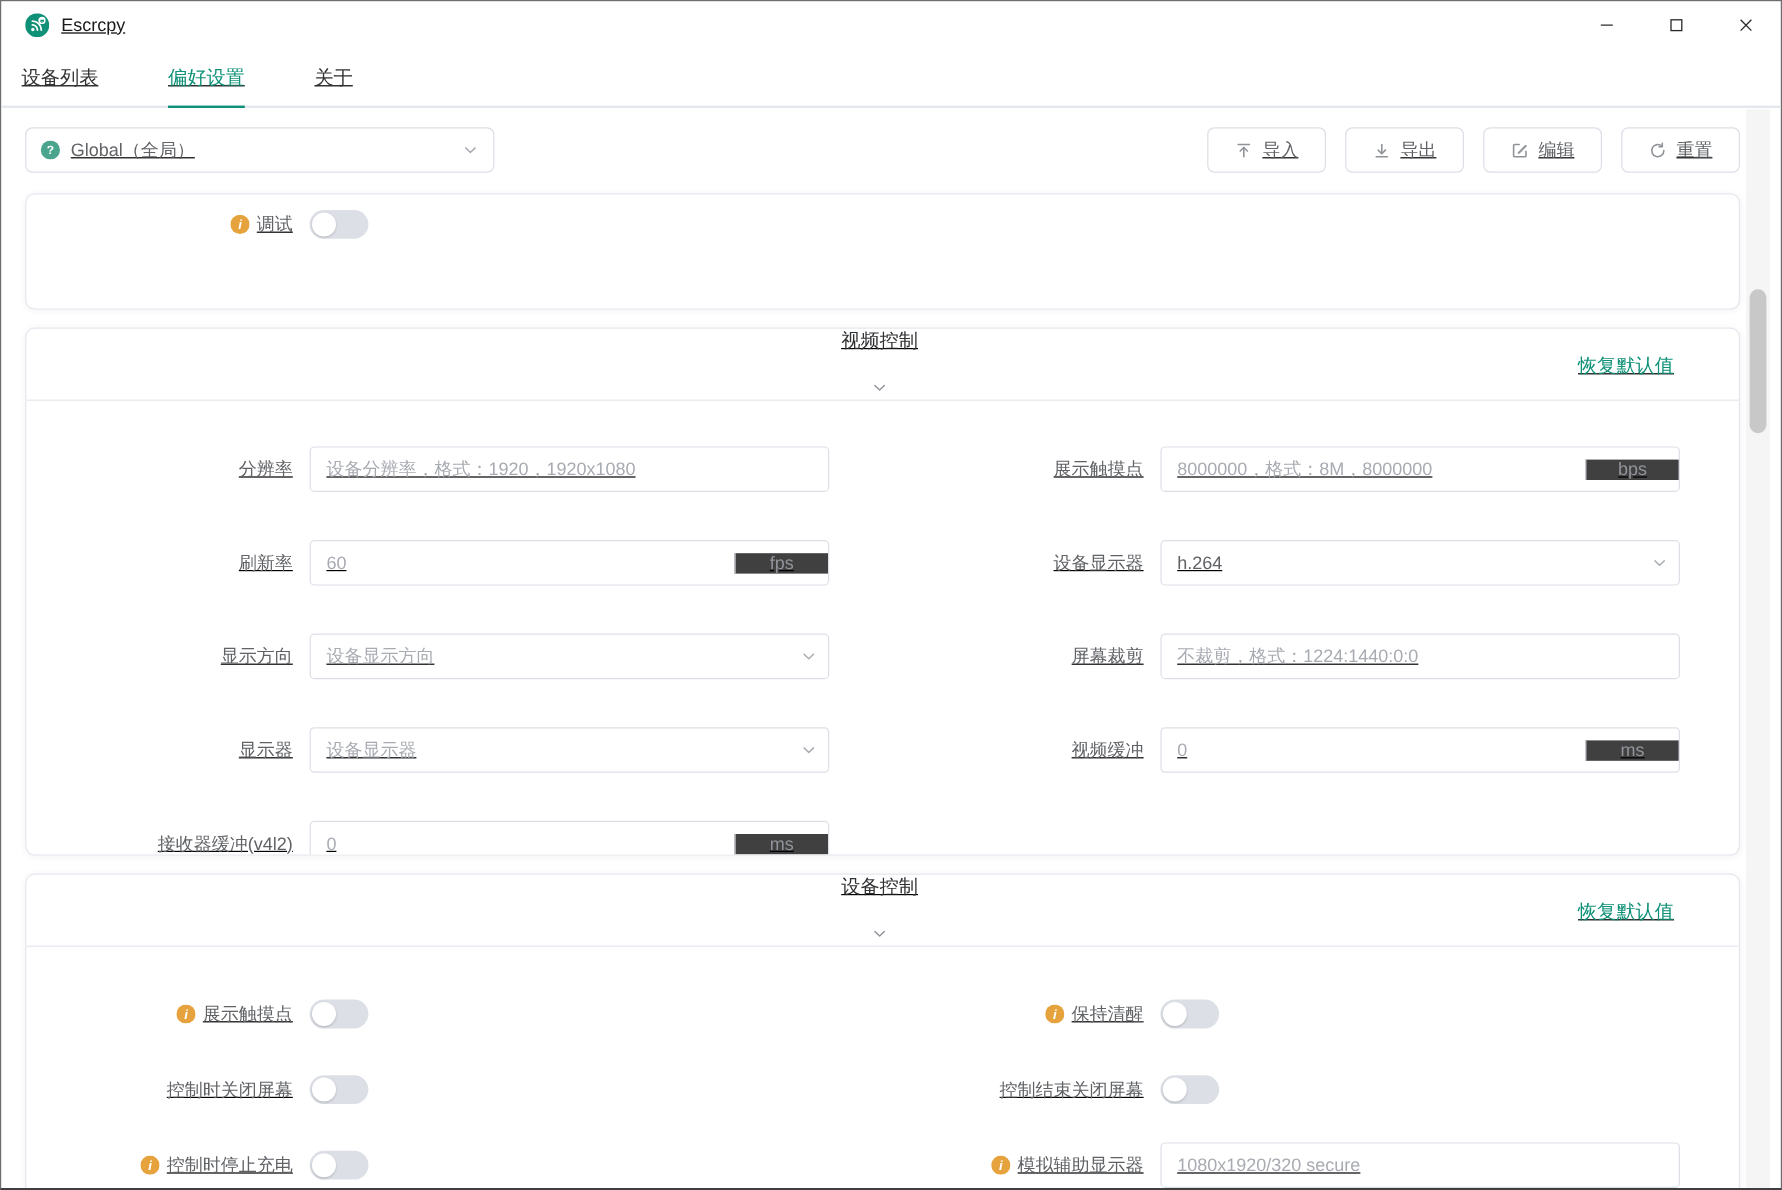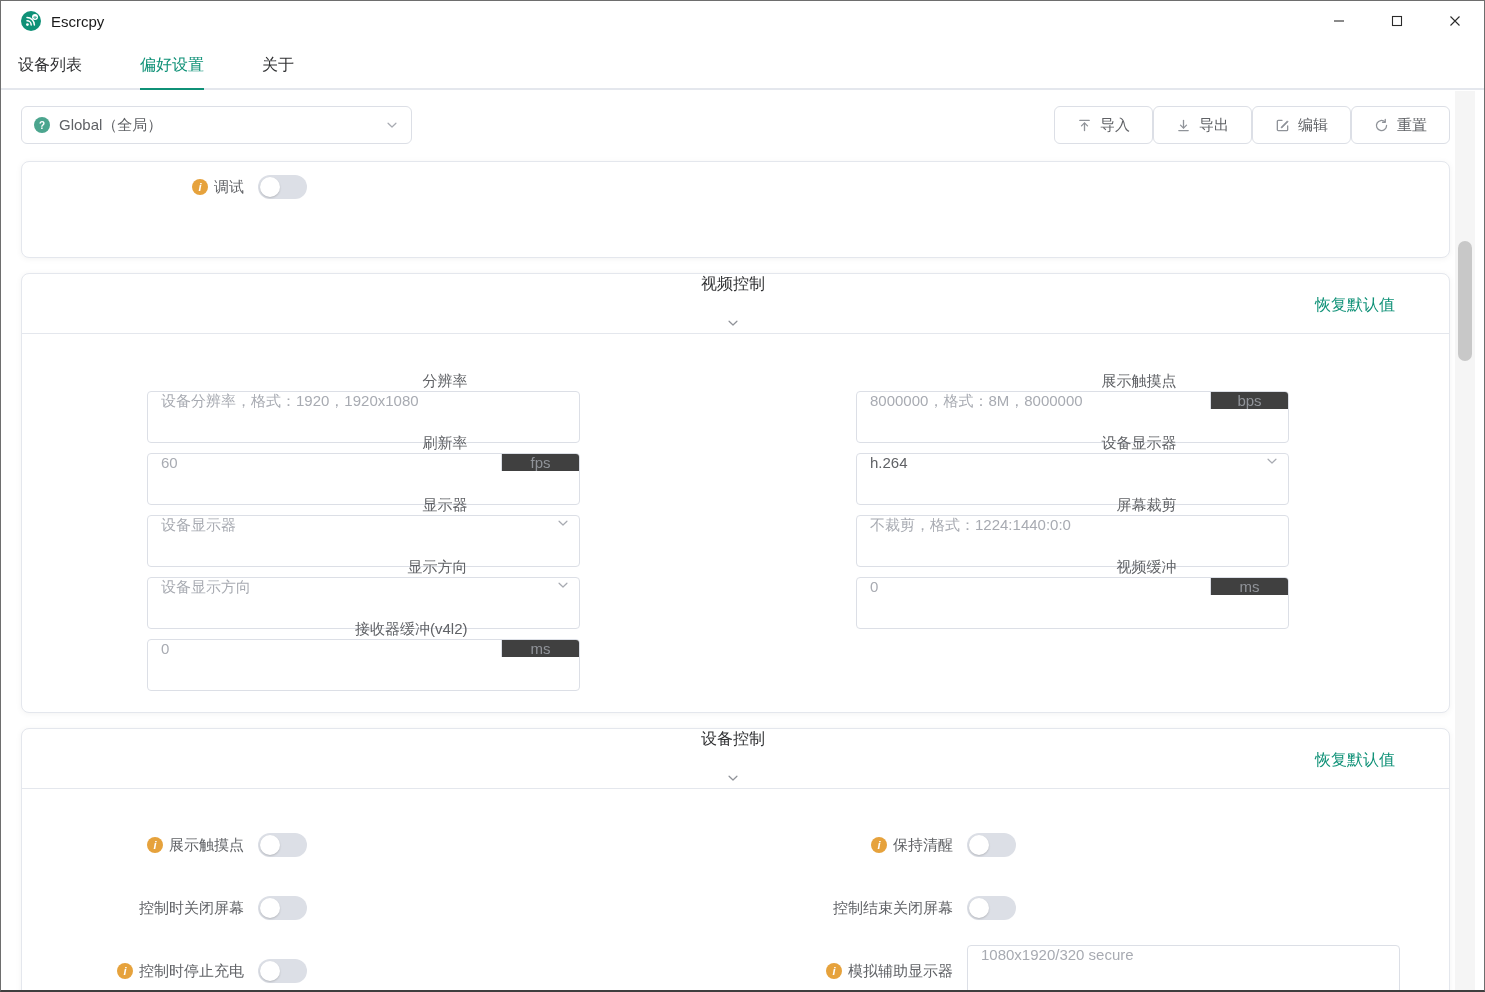--- a/index.html
+++ b/index.html
@@ -6,20 +6,21 @@
   html,body { background:#cfcfcf; }
   body { font-family: "Liberation Sans", "DejaVu Sans", sans-serif; }
 
   .window {
     position: relative;
     width: 1485px; height: 992px;
     background: #ffffff;
     border: 1px solid #6e6e6e;
     border-bottom: 2px solid #3f3f3f;
     overflow: hidden;
+    text-decoration: underline;
   }
 
   
   .titlebar { height: 40px; display: flex; align-items: center; padding-left: 20px; }
   .app-logo { width: 20px; height: 20px; margin-right: 10px; display:flex; }
   .app-title { font-size: 15px; color: #1a1a1a; }
   .win-controls { margin-left: auto; display: flex; height: 100%; }
   .win-btn { width: 58px; height: 100%; display: flex; align-items: center; justify-content: center; color: #2b2b2b; background: transparent; border: 0; cursor: default; }
 
   
@@ -40,50 +41,50 @@
     --txt-2: #606266;
     --txt-3: #909399;
     --txt-ph: #a8abb2;
   }
 
   
   .toolbar { display: flex; align-items: center; margin: 16px 34px 0 20px; }
   .scope-select { width: 391px; height: 38px; border: 1px solid var(--bd-input); border-radius: 6px; background:#fff; display: flex; align-items: center; gap: 9px; padding: 0 12px; cursor: pointer; }
   .scope-select .sel-text { font-size: 15px; color: var(--txt-2); }
   .sel-arrow { margin-left: auto; color: #a8abb2; display: flex; }
-  .toolbar-buttons { margin-left: auto; display: flex; gap: 0; }
+  .toolbar-buttons { margin-left: auto; display: flex; gap: 16px; }
   .tb-btn { width: 99px; height: 38px; background: #fff; border: 1px solid var(--bd-input); border-radius: 6px; display: flex; align-items: center; justify-content: center; gap: 8px; font-size: 15px; color: var(--txt-2); cursor: pointer; }
   .tb-btn .icon { display:flex; color:#8f9399; }
 
   
   .card { margin: 0 34px 0 20px; background: #fff; border: 1px solid var(--bd-card); border-radius: 8px; box-shadow: 0 1px 6px rgba(0,0,0,.05); }
   .card-debug { margin-top: 17px; height: 97px; padding-top: 13px; }
   .card-section { margin-top: 15px; overflow: hidden; }
   .card-video { height: 440px; }
   .card-device { height: 300px; }
 
   .section-header { height: 60px; display: flex; align-items: center; padding: 0 21px 0 16px; border-bottom: 1px solid var(--bd-card); cursor: pointer; flex-direction: column; }
   .section-title { font-size: 16px; color: var(--txt-1); }
   .restore-link { margin-left: auto; margin-right: 33px; font-size: 16px; color: var(--teal); cursor: pointer; }
   .collapse-arrow { color: var(--txt-3); display: flex; }
 
   .section-body { display: flex; padding-top: 38px; }
   .section-body.device { padding-top: 44px; }
   .fcol { width: 683px; flex: none; }
   .fcol + .fcol { margin-left: 26px; }
 
-  .field-row { display: flex; align-items: center; height: 38px; margin-bottom: 24px; flex-direction: column; }
+  .field-row { display: flex; align-items: center; height: 38px; margin-bottom: 40px; }
   .toggle-row { display: flex; align-items: center; height: 24px; margin-bottom: 39px; }
   .device-input-row { display: flex; align-items: center; height: 38px; margin-top: -7px; margin-bottom: 32px; }
 
   .label-box { width: 236px; flex: none; display: flex; align-items: center; justify-content: flex-end; gap: 6px; padding-right: 14px; font-size: 15px; color: var(--txt-2); white-space: nowrap; }
   .label-box .icon { display:flex; flex:none; }
 
   .ctrl { width: 433px; flex: none; }
-  .text-input { height: 52px; border: 1px solid var(--bd-input); border-radius: 4px; background: #fff; display: flex; align-items: flex-start; overflow: hidden; cursor: text; }
+  .text-input { height: 38px; border: 1px solid var(--bd-input); border-radius: 4px; background: #fff; display: flex; align-items: center; overflow: hidden; cursor: text; }
   .select-input { cursor: pointer; }
   .input-text { flex: 1; display: flex; align-items: center; padding: 0 13px; font-size: 15px; color: var(--txt-ph); white-space: nowrap; overflow: hidden; }
   .input-text.value { color: var(--txt-2); }
   .unit { width: 78px; flex: none; background: #404040; border-left: 1px solid var(--bd-input); display: flex; align-items: center; justify-content: center; font-size: 15px; color: var(--txt-3); }
   .select-arrow { width: 32px; flex:none; display: flex; align-items: center; justify-content: center; color: #a8abb2; }
 
   .switch { position: relative; width: 49px; height: 24px; border-radius: 12px; background: #dcdfe6; flex: none; cursor: pointer; }
   .switch::after { content:""; position: absolute; top: 2px; left: 2px; width: 20px; height: 20px; border-radius: 50%; background: #fff; box-shadow: 0 1px 2px rgba(0,0,0,.18); }
 
   .icon svg { display: block; }
@@ -246,40 +247,40 @@
             </div>
             <div class="ctrl">
               <div class="text-input">
                 <span class="input-text">60</span>
                 <span class="unit">fps</span>
               </div>
             </div>
           </div>
           <div class="field-row">
             <div class="label-box">
-              <span>显示器</span>
+              <span>显示方向</span>
             </div>
             <div class="ctrl">
               <div class="text-input select-input">
-                <span class="input-text">设备显示器</span>
+                <span class="input-text">设备显示方向</span>
                 <span class="select-arrow icon">
                   <svg width="14" height="14" viewBox="0 0 16 16">
                     <path d="M3.5 6l4.5 4.3L12.5 6" fill="none" stroke="currentColor" stroke-width="1.4" stroke-linecap="round" stroke-linejoin="round"></path>
                   </svg>
                 </span>
               </div>
             </div>
           </div>
           <div class="field-row">
             <div class="label-box">
-              <span>显示方向</span>
+              <span>显示器</span>
             </div>
             <div class="ctrl">
               <div class="text-input select-input">
-                <span class="input-text">设备显示方向</span>
+                <span class="input-text">设备显示器</span>
                 <span class="select-arrow icon">
                   <svg width="14" height="14" viewBox="0 0 16 16">
                     <path d="M3.5 6l4.5 4.3L12.5 6" fill="none" stroke="currentColor" stroke-width="1.4" stroke-linecap="round" stroke-linejoin="round"></path>
                   </svg>
                 </span>
               </div>
             </div>
           </div>
           <div class="field-row">
             <div class="label-box">

